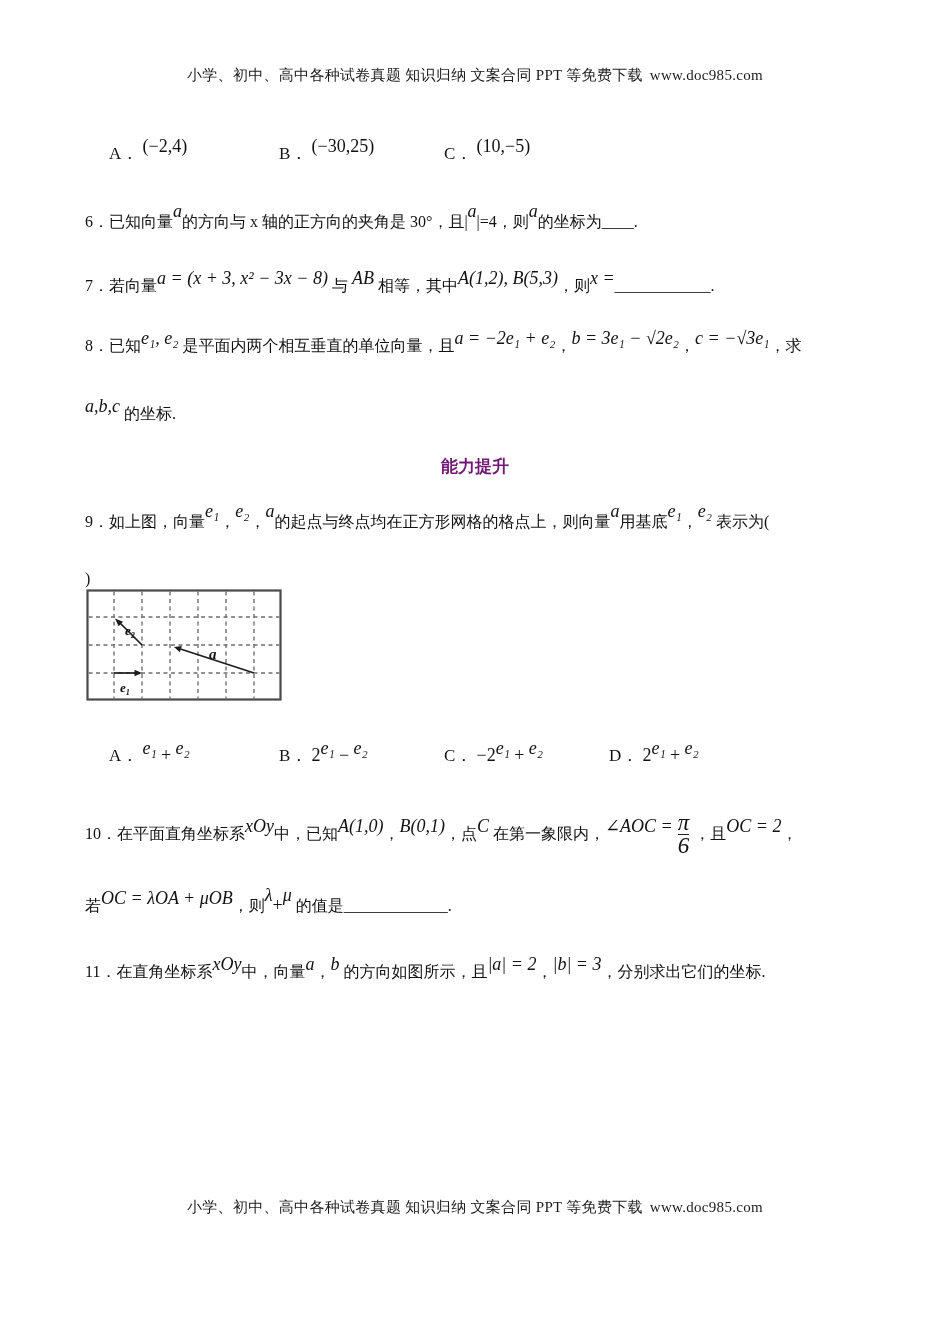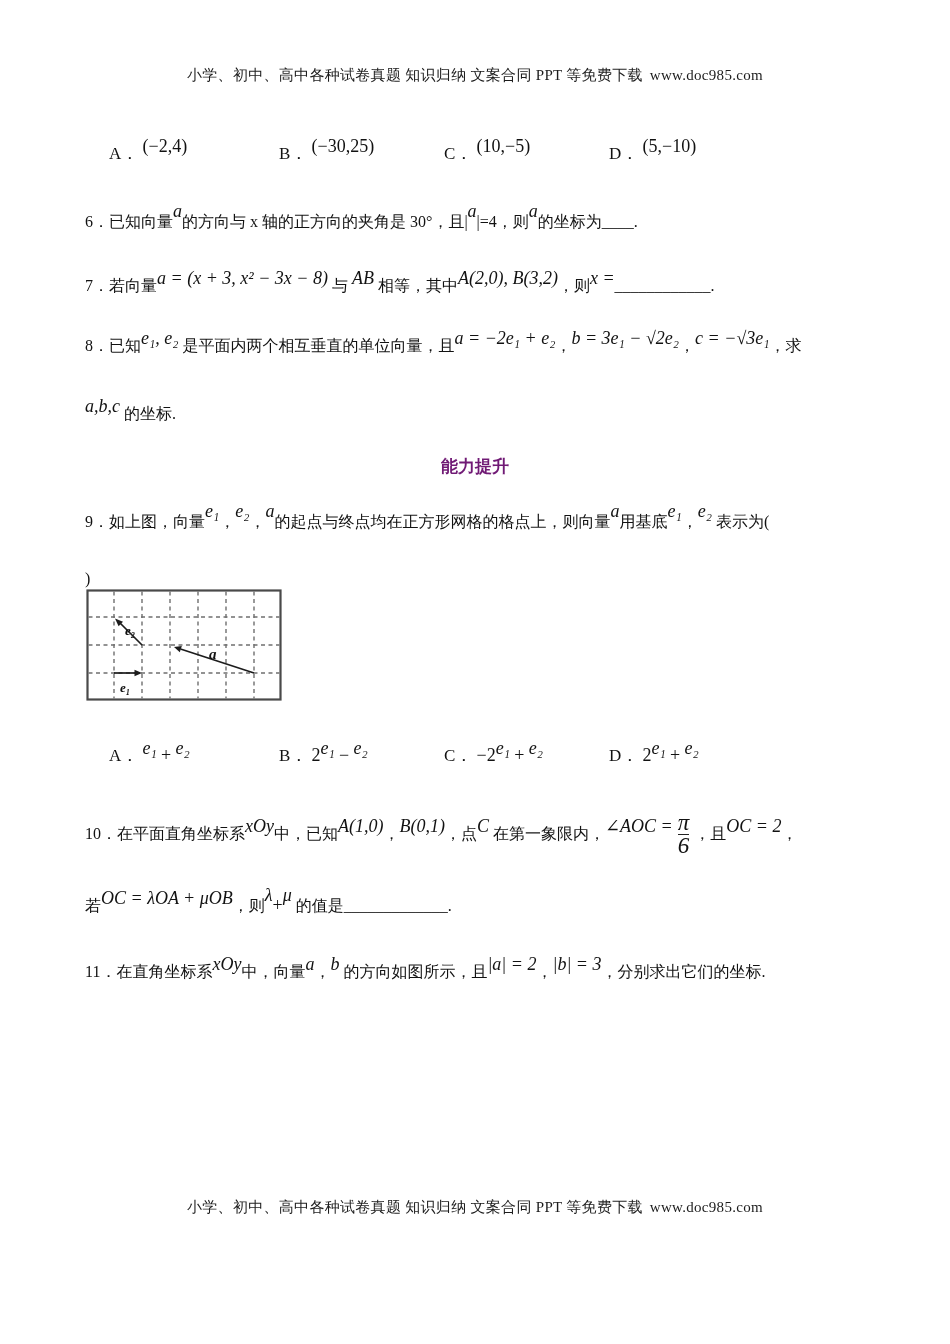--- a/index.html
+++ b/index.html
@@ -49,29 +49,28 @@
 <div class="page">
 
   <div class="line centered hdr" style="top:62px">
     <span>小学、初中、高中各种试卷真题 知识归纳 文案合同 PPT 等免费下载</span><span class="url">www.doc985.com</span>
   </div>
 
   <div class="opts-row" style="top:138px">
     <span class="opt"><span class="lbl">A．</span> <span class="mn up">(−2,4)</span></span>
     <span class="opt"><span class="lbl">B．</span> <span class="mn up">(−30,25)</span></span>
     <span class="opt"><span class="lbl">C．</span> <span class="mn up">(10,−5)</span></span>
-    <span class="opt"><span class="lbl">D．</span> <span class="mn up">(5,−10)</span></span>
   </div>
 
   <div class="line" style="top:208px">
     <span class="cn">6．已知向量</span><span class="m up2">a</span><span class="cn">的方向与 x 轴的正方向的夹角是 30°，且|</span><span class="m up2">a</span><span class="cn">|=4，则</span><span class="m up2">a</span><span class="cn">的坐标为____.</span>
   </div>
 
   <div class="line" style="top:272px">
-    <span class="cn">7．若向量</span><span class="m up">a = (x + 3, x² − 3x − 8)</span> <span class="cn">与</span> <span class="m up">AB</span> <span class="cn">相等，其中</span><span class="m up">A(2,0), B(3,2)</span><span class="cn">，则</span><span class="m up">x =</span><span class="cn">____________.</span>
+    <span class="cn">7．若向量</span><span class="m up">a = (x + 3, x² − 3x − 8)</span> <span class="cn">与</span> <span class="m up">AB</span> <span class="cn">相等，其中</span><span class="m up">A(1,2), B(5,3)</span><span class="cn">，则</span><span class="m up">x =</span><span class="cn">____________.</span>
   </div>
 
   <div class="line" style="top:332px">
     <span class="cn">8．已知</span><span class="m up">e₁, e₂</span> <span class="cn">是平面内两个相互垂直的单位向量，且</span><span class="m up">a = −2e₁ + e₂</span><span class="cn">，</span><span class="m up">b = 3e₁ − √2e₂</span><span class="cn">，</span><span class="m up">c = −√3e₁</span><span class="cn">，求</span>
   </div>
 
   <div class="line" style="top:400px">
     <span class="m up">a,b,c</span> <span class="cn">的坐标.</span>
   </div>
 

